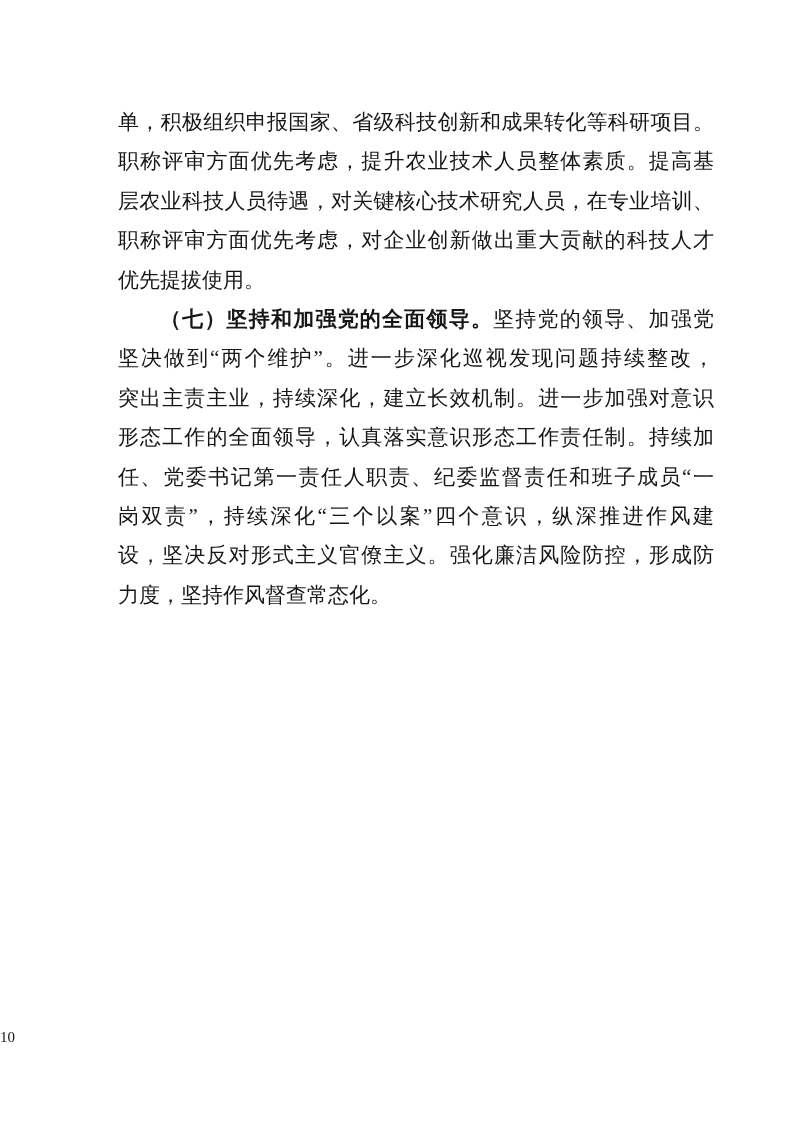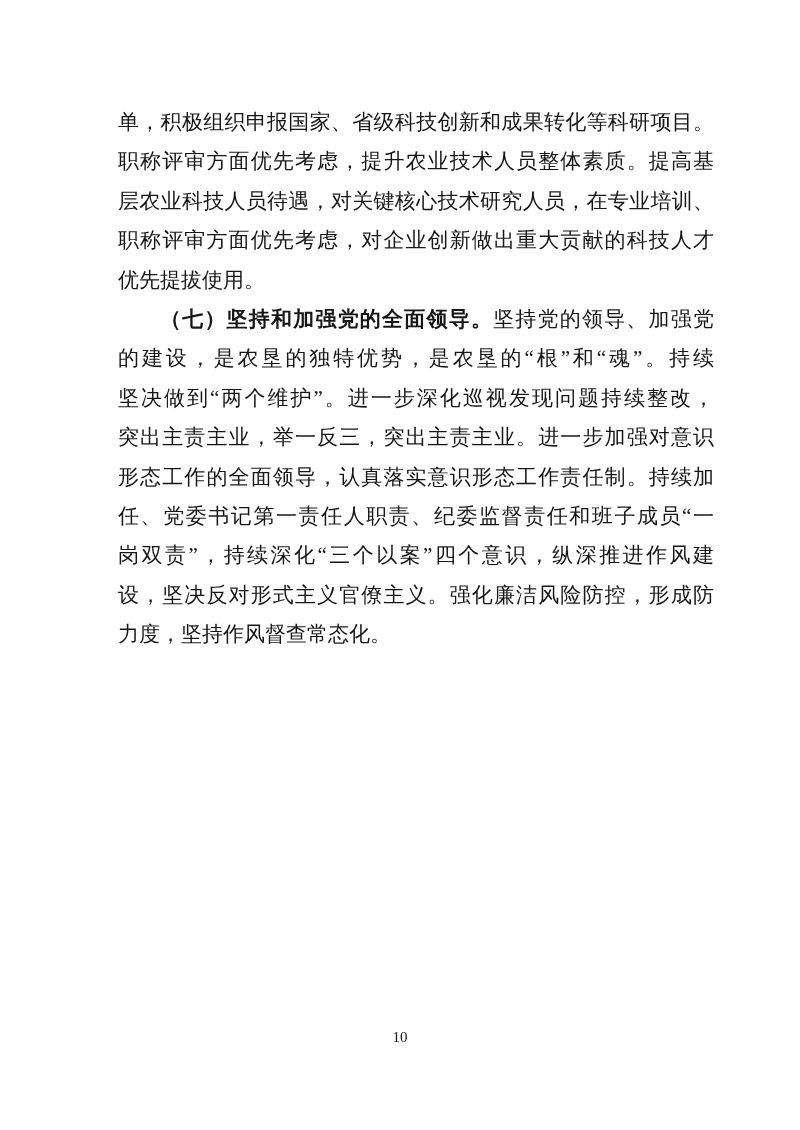--- a/index.html
+++ b/index.html
@@ -44,21 +44,20 @@
   }
   .seg-bold {
     font-weight: bold;
     font-family: Liberation Mono, monospace;
   }
   .footer {
     position: absolute;
     left: 0;
     top: 1028px;
     width: 100%;
-    text-align: center;
   }
   .page-number {
     font-size: 15px;
     color: #161616;
     font-family: "Liberation Serif", "DejaVu Serif", serif;
   }
 </style>
 </head>
 <body>
 
@@ -66,23 +65,22 @@
   <div class="doc-body">
       <div class="paragraph">
         <div class="line justify"><span class="seg">单，积极组织申报国家、省级科技创新和成果转化等科研项目。</span></div>
         <div class="line justify"><span class="seg">职称评审方面优先考虑，提升农业技术人员整体素质。提高基</span></div>
         <div class="line justify"><span class="seg">层农业科技人员待遇，对关键核心技术研究人员，在专业培训、</span></div>
         <div class="line justify"><span class="seg">职称评审方面优先考虑，对企业创新做出重大贡献的科技人才</span></div>
         <div class="line"><span class="seg">优先提拔使用。</span></div>
       </div>
       <div class="paragraph">
         <div class="line justify indent"><span class="seg-bold">（七）坚持和加强党的全面领导。</span><span class="seg">坚持党的领导、加强党</span></div>
-        <div class="line justify"><span class="seg">的建设，是农垦的独特优势，是农垦的“根”和“魂”。持续</span></div>
         <div class="line justify"><span class="seg">坚决做到“两个维护”。进一步深化巡视发现问题持续整改，</span></div>
-        <div class="line justify"><span class="seg">突出主责主业，举一反三，突出主责主业。进一步加强对意识</span></div>
+        <div class="line justify"><span class="seg">突出主责主业，持续深化，建立长效机制。进一步加强对意识</span></div>
         <div class="line justify"><span class="seg">形态工作的全面领导，认真落实意识形态工作责任制。持续加</span></div>
         <div class="line justify"><span class="seg">任、党委书记第一责任人职责、纪委监督责任和班子成员“一</span></div>
         <div class="line justify"><span class="seg">岗双责”，持续深化“三个以案”四个意识，纵深推进作风建</span></div>
         <div class="line justify"><span class="seg">设，坚决反对形式主义官僚主义。强化廉洁风险防控，形成防</span></div>
         <div class="line"><span class="seg">力度，坚持作风督查常态化。</span></div>
       </div>
     </div>
   <div class="footer">
     <span class="page-number">10</span>
   </div>

